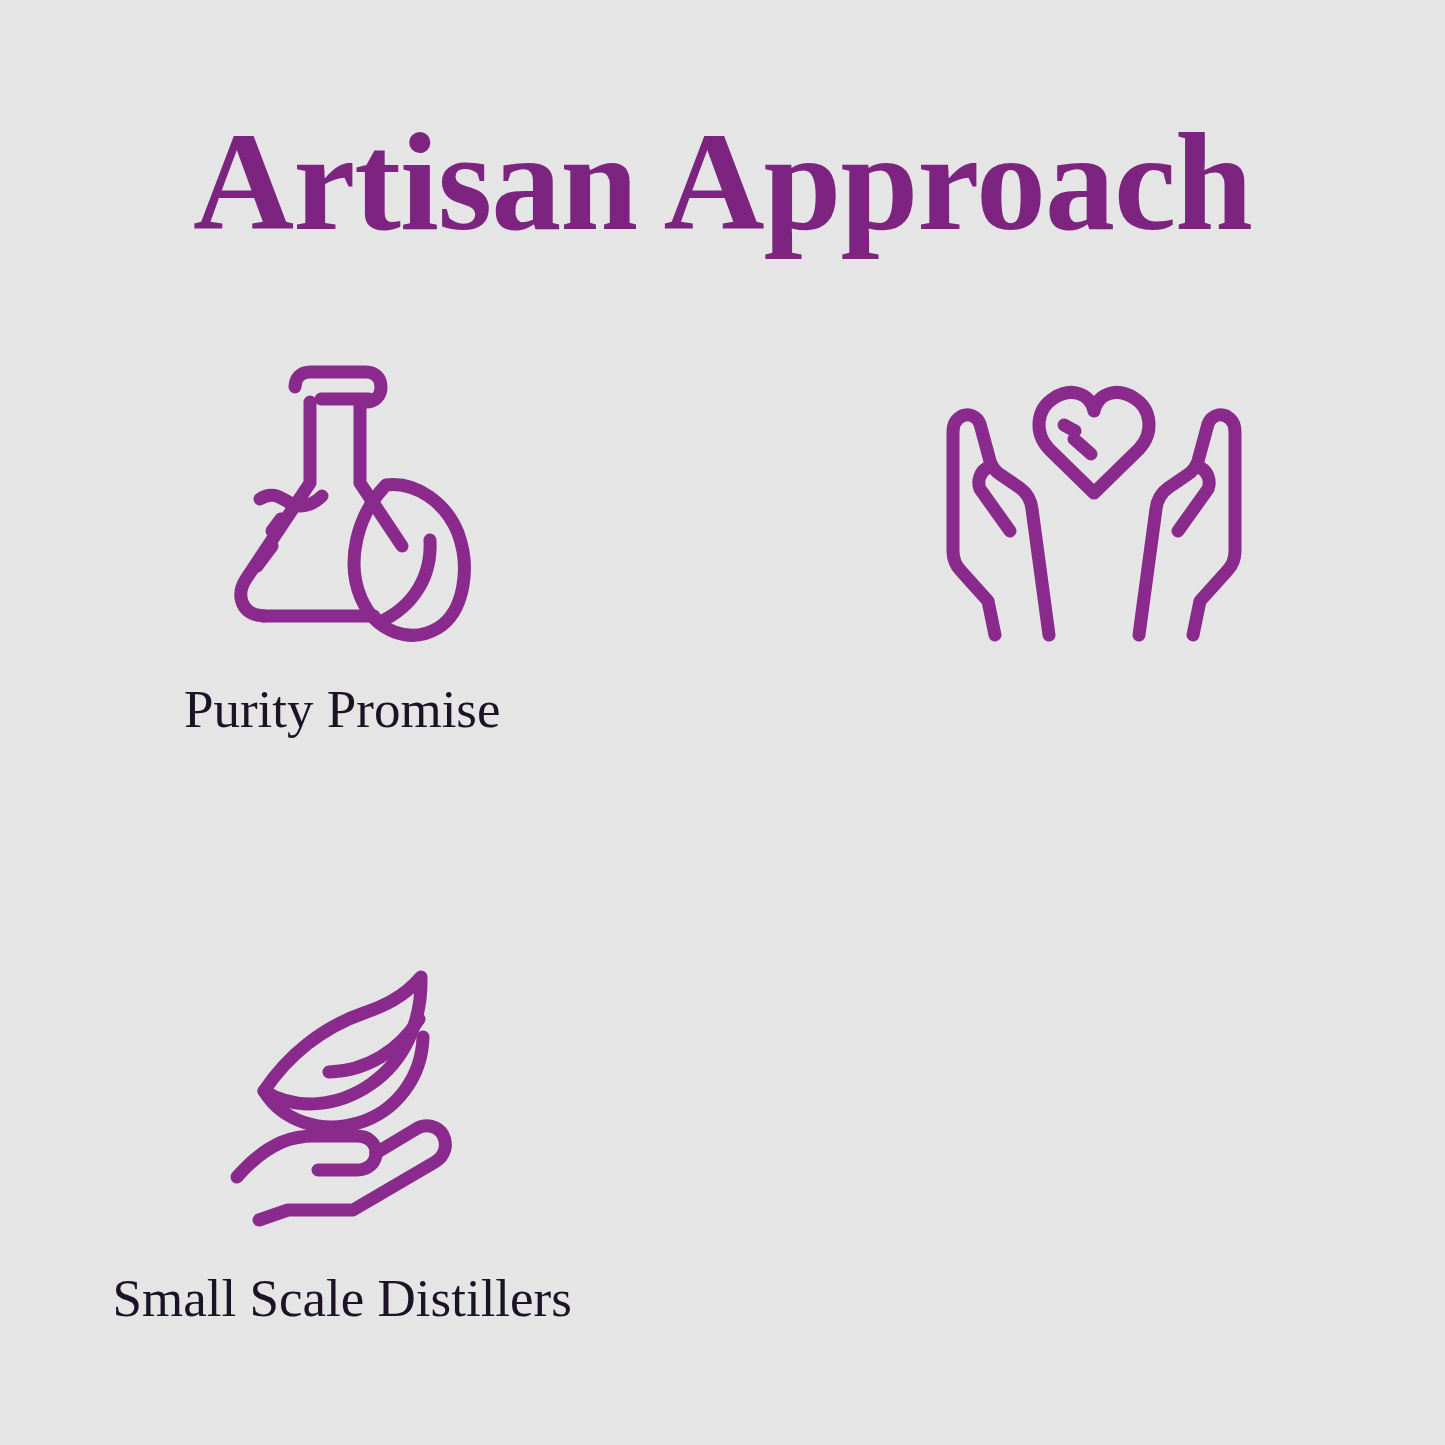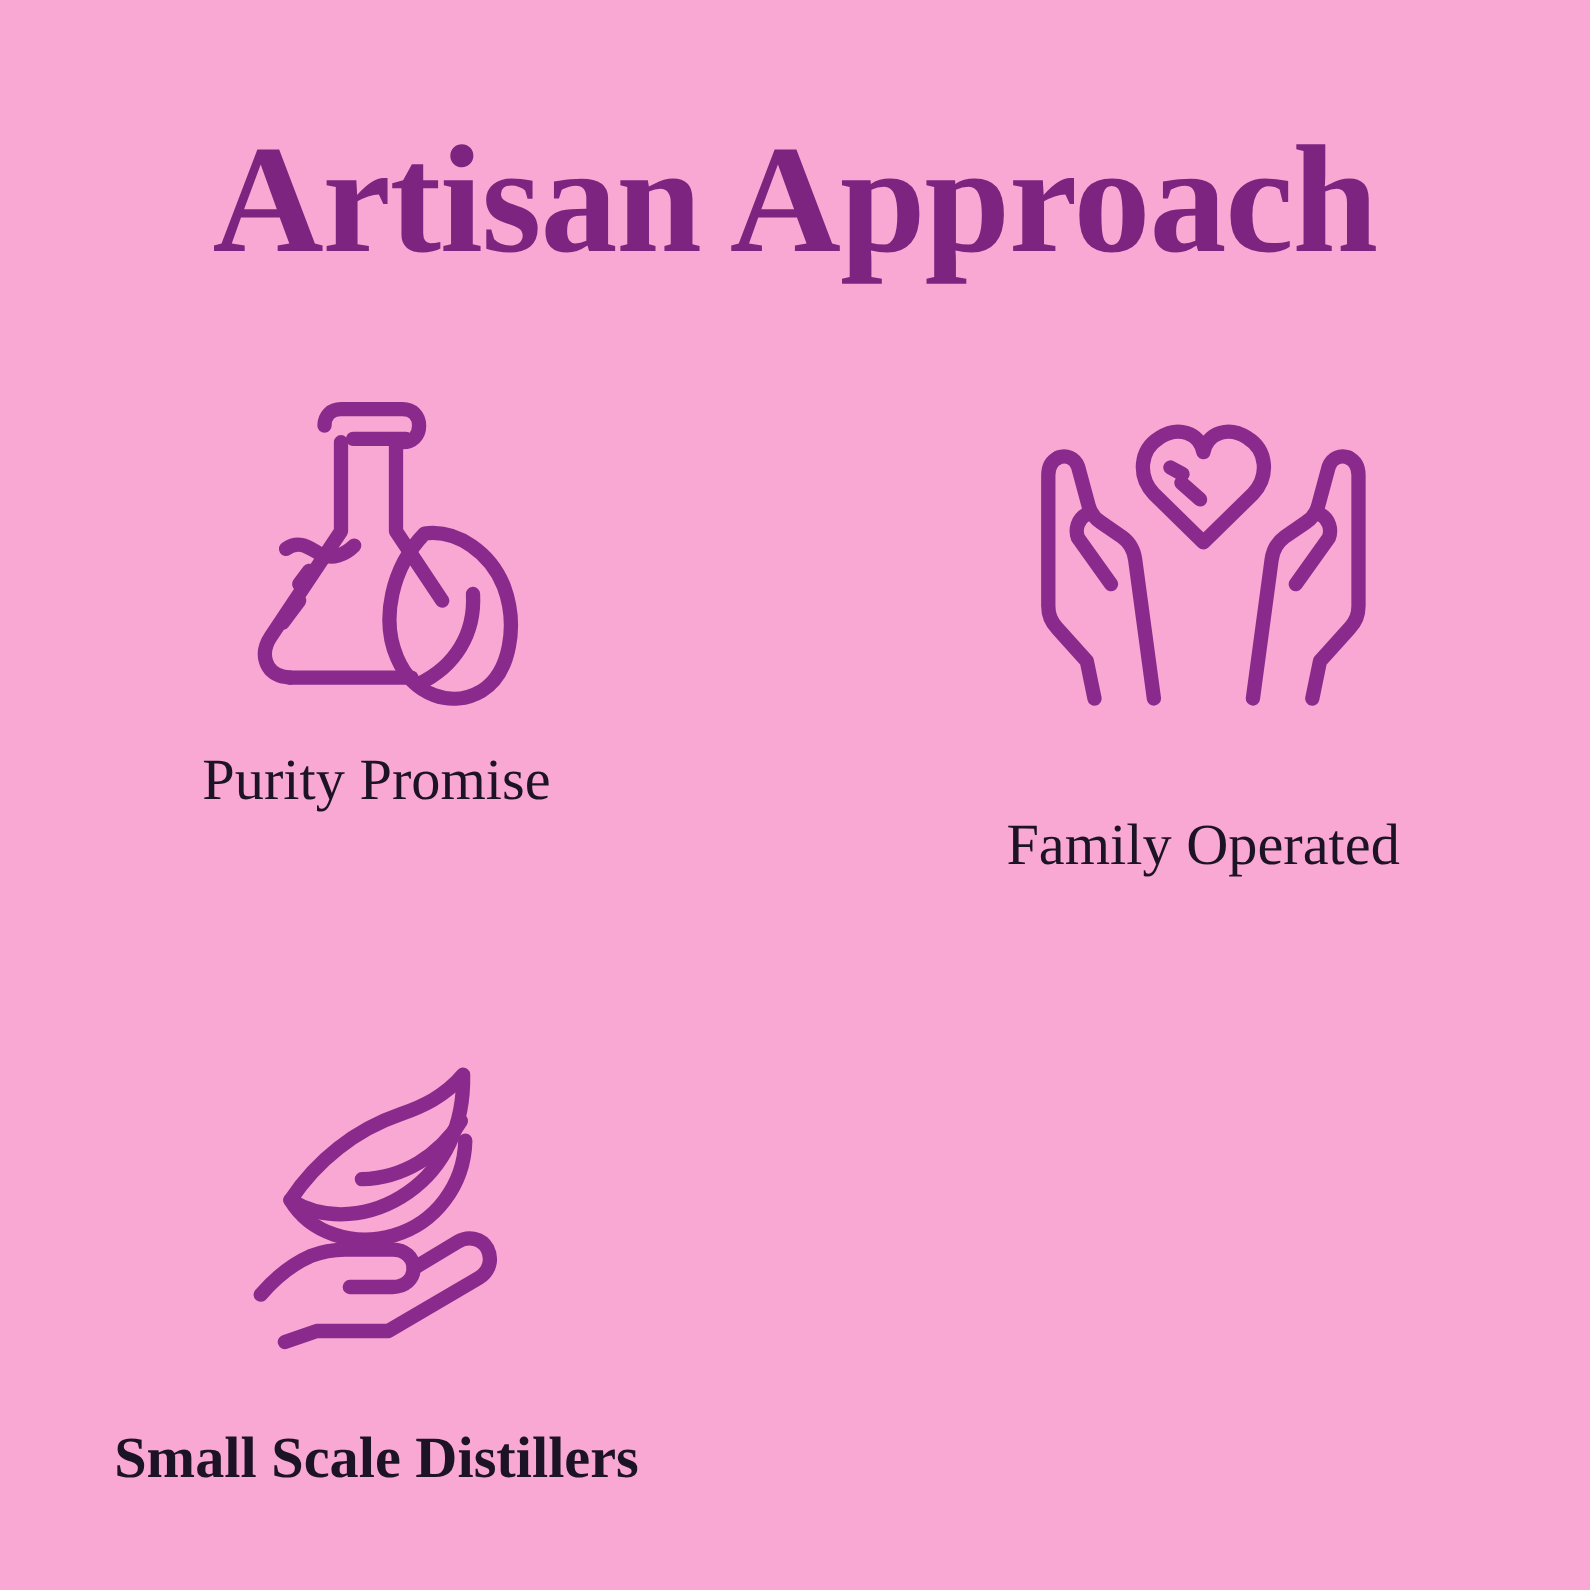--- a/index.html
+++ b/index.html
@@ -11,21 +11,21 @@
     height: 1445px;
     background: #f8f7f6;
     font-family: "Liberation Serif", "DejaVu Serif", serif;
     overflow: hidden;
   }
 
   .page {
     position: relative;
     width: 1445px;
     height: 1445px;
-    background: #f9a8d4;
+    background: #e5e5e5;
     box-sizing: border-box;
   }
 
   
   .title-wrap {
     position: absolute;
     top: 108px;
     left: 0;
     width: 1445px;
     text-align: center;
@@ -85,21 +85,21 @@
     font-weight: normal;
     font-size: 53px;
     line-height: 1.12;
     color: #1d1326;
     max-width: 480px;
   }
 
   
   .feature.r1 { padding-top: 28px; }
   .feature.r2 { padding-top: 80px; }
-  .feature.r2 .feature-label { margin-top: 52px; font-weight: bold; }
+  .feature.r2 .feature-label { margin-top: 24px; }
   .feature.c1 .feature-label { padding-right: 18px; }
 
   .icon-stroke {
     fill: none;
     stroke: #8a2a8c;
     stroke-width: 13;
     stroke-linecap: round;
     stroke-linejoin: round;
   }
 </style>
@@ -160,21 +160,20 @@
 
           <path class="icon-stroke" d="M282 43 C288 46 291 52 291 59 L291 178 C291 186 288 193 283 198 L256 228 L249 262"></path>
 
           <path class="icon-stroke" d="M282 43 C275 40 267 43 264 51 L254 88 C252 94 248 99 243 102 L224 115 C217 120 213 128 212 136 L195 262"></path>
 
           <path class="icon-stroke" d="M257 95 C264 99 267 108 264 116 L234 158"></path>
         </svg>
       </div>
       <div class="feature-label">
         <br>
-        <span>Family Operated</span>
       </div>
     </div>
 
     <div class="feature r2 c1">
       <div class="feature-icon">
         <svg width="250" height="260" viewBox="0 0 250 260" aria-hidden="true">
 
           <path class="icon-stroke" d="M195 12 C196 58 178 96 145 119 C112 142 70 146 38 126 C62 90 97 62 138 48 C158 41 178 32 195 12 Z"></path>
 
           <path class="icon-stroke" d="M38 126 C56 156 95 169 132 158 C170 147 196 112 197 72"></path>

